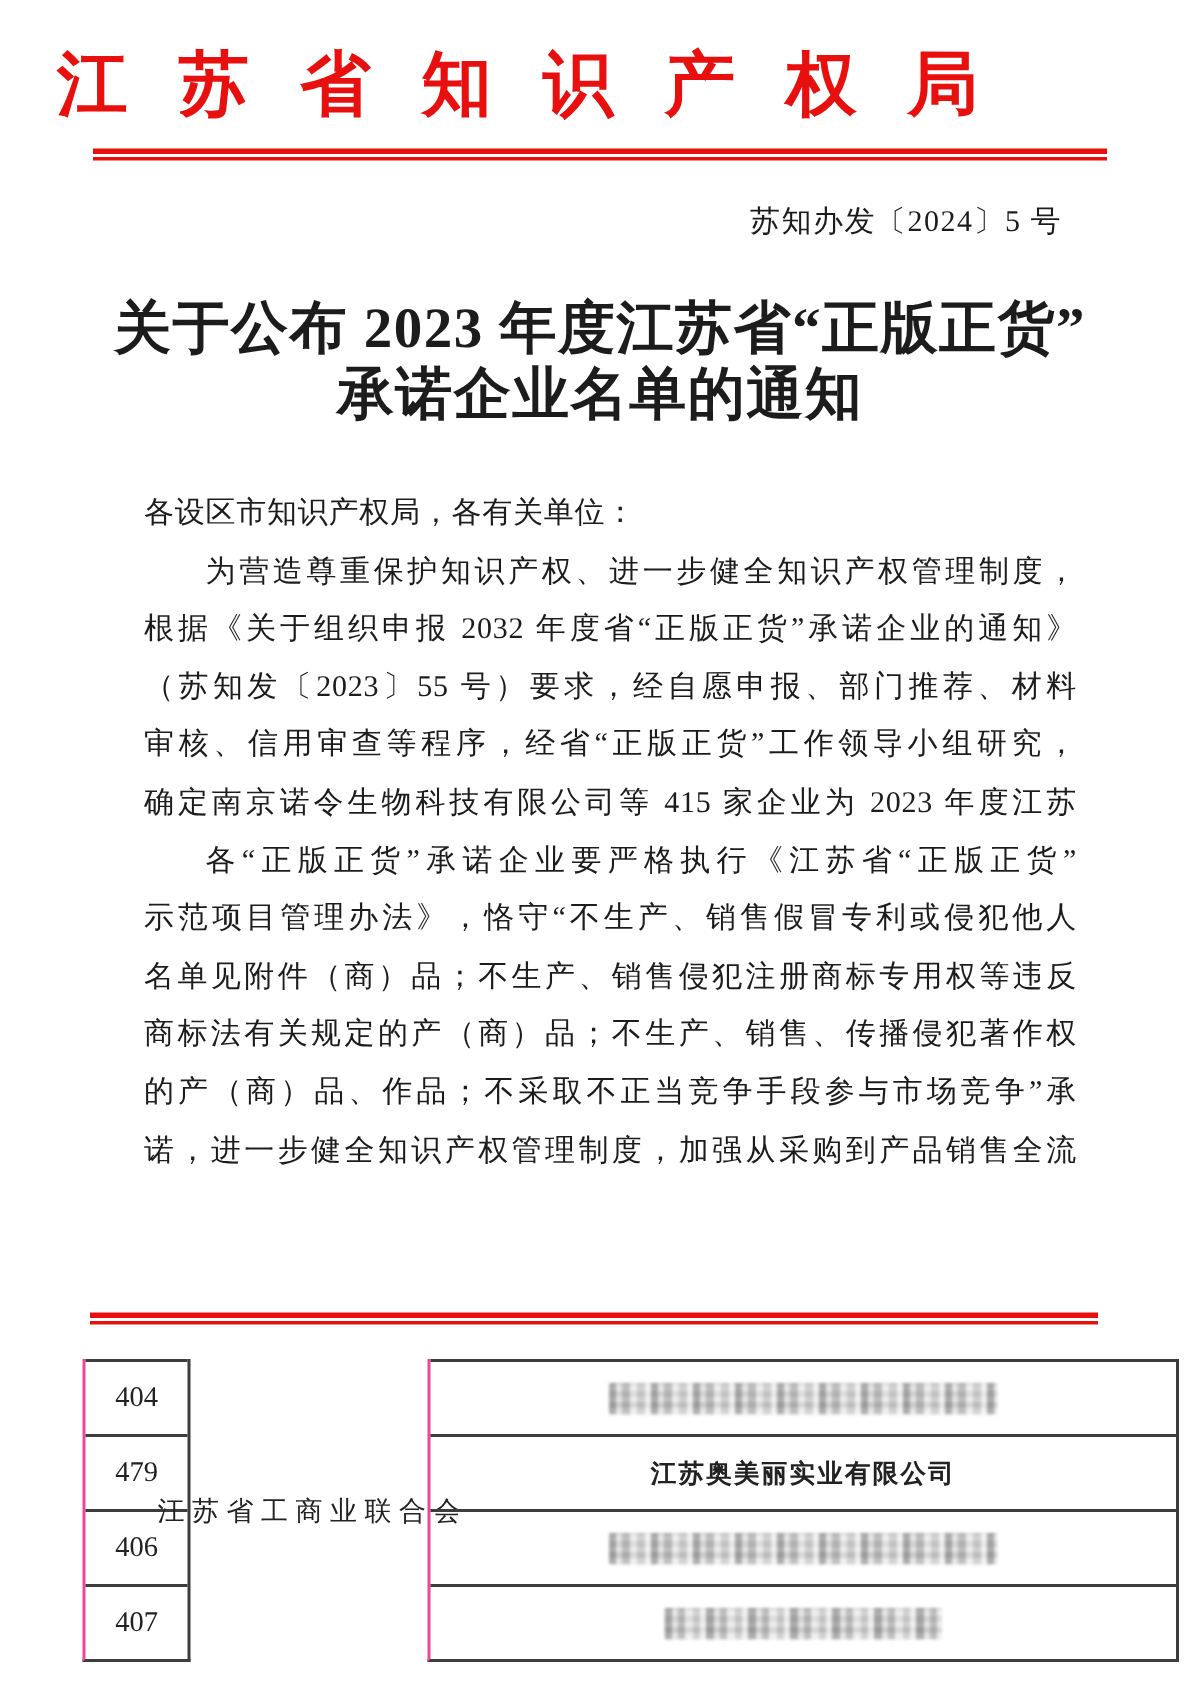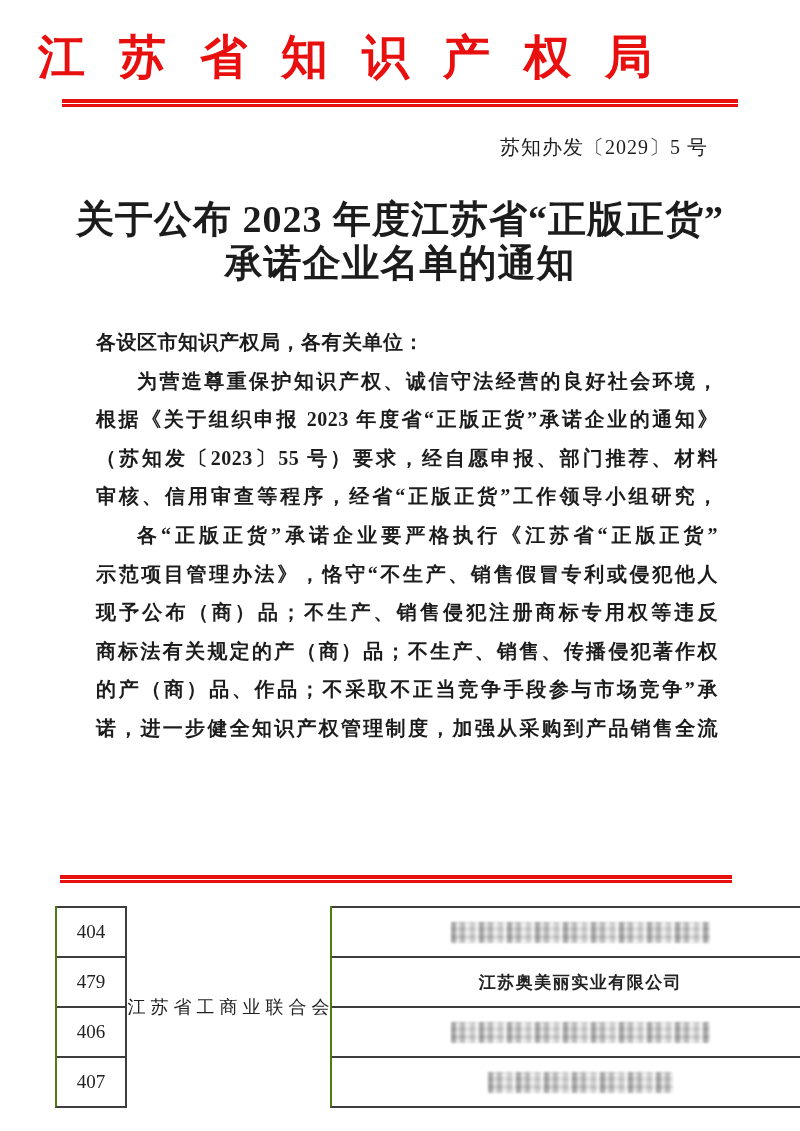--- a/index.html
+++ b/index.html
@@ -45,38 +45,38 @@
     font-size:38px; line-height:44px; font-weight:bold;
     letter-spacing:1px;
   }
 
   
   .body-lines {
     position:absolute; top:323px; left:96px; width:622px;
     font-size:20px; line-height:38.6px;
     letter-spacing:0.5px;
   }
-  .line { white-space:normal;font-weight:bold; }
+  .line { white-space:normal; }
   .line.justify { text-align:justify; text-align-last:justify; }
   .line.indent  { padding-left:41px; }
 
   
   .company-table {
     position:absolute; top:906px; left:55px;
     display:flex; align-items:stretch;
   }
   .col-no, .col-company {
-    border-left:2px solid #4d7c0f;
+    border-left:2px solid #ec4899;
     border-right:2px solid #3d3d3d;
     border-bottom:2px solid #3d3d3d;
     box-sizing:border-box;
   }
   .col-no { width:72px; }
   .col-org {
-    width:203px;
+    width:158px;
     display:flex; align-items:center; justify-content:center;
   }
   .col-company { width:501px;font-weight:bold; }
   .cell {
     height:50px; box-sizing:border-box;
     border-top:2px solid #3d3d3d;
     display:flex; align-items:center; justify-content:center;
   }
   .no-cell   { font-size:19px; color:#222; }
   .org-label { font-size:18px; letter-spacing:5px; text-indent:5px; white-space:nowrap; color:#222; }
@@ -98,36 +98,37 @@
 </style>
 </head>
 <body>
 
 <div class="page">
 
   <div class="agency-title">江苏省知识产权局</div>
 
   <div class="red-rule rule-top"></div>
 
-  <div class="doc-number">苏知办发〔2029〕5 号</div>
+  <div class="doc-number">苏知办发〔2024〕5 号</div>
 
   <div class="notice-title">
     <div>关于公布 2023 年度江苏省“正版正货”</div>
     <div>承诺企业名单的通知</div>
   </div>
 
   <div class="body-lines">
       <div class="line">各设区市知识产权局，各有关单位：</div>
-      <div class="line justify indent">为营造尊重保护知识产权、诚信守法经营的良好社会环境，</div>
-      <div class="line justify">根据《关于组织申报 2023 年度省“正版正货”承诺企业的通知》</div>
+      <div class="line justify indent">为营造尊重保护知识产权、进一步健全知识产权管理制度，</div>
+      <div class="line justify">根据《关于组织申报 2032 年度省“正版正货”承诺企业的通知》</div>
       <div class="line justify">（苏知发〔2023〕55 号）要求，经自愿申报、部门推荐、材料</div>
       <div class="line justify">审核、信用审查等程序，经省“正版正货”工作领导小组研究，</div>
+      <div class="line justify">确定南京诺令生物科技有限公司等 415 家企业为 2023 年度江苏</div>
       <div class="line justify indent">各“正版正货”承诺企业要严格执行《江苏省“正版正货”</div>
       <div class="line justify">示范项目管理办法》，恪守“不生产、销售假冒专利或侵犯他人</div>
-      <div class="line justify">现予公布（商）品；不生产、销售侵犯注册商标专用权等违反</div>
+      <div class="line justify">名单见附件（商）品；不生产、销售侵犯注册商标专用权等违反</div>
       <div class="line justify">商标法有关规定的产（商）品；不生产、销售、传播侵犯著作权</div>
       <div class="line justify">的产（商）品、作品；不采取不正当竞争手段参与市场竞争”承</div>
       <div class="line justify">诺，进一步健全知识产权管理制度，加强从采购到产品销售全流</div>
     </div>
 
   <div class="red-rule rule-bottom"></div>
 
   <div class="company-table">
     <div class="col-no">
         <div class="cell no-cell">404</div>

